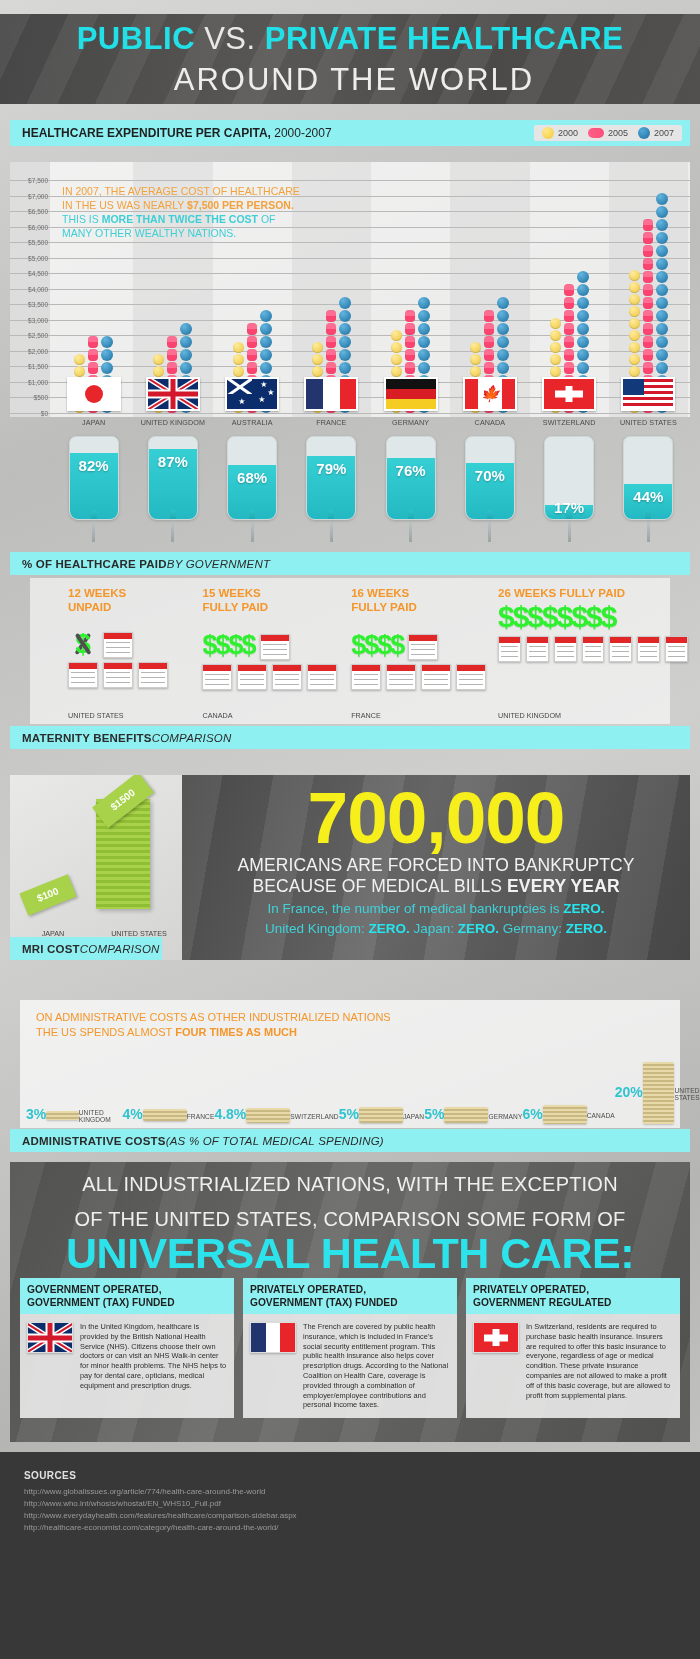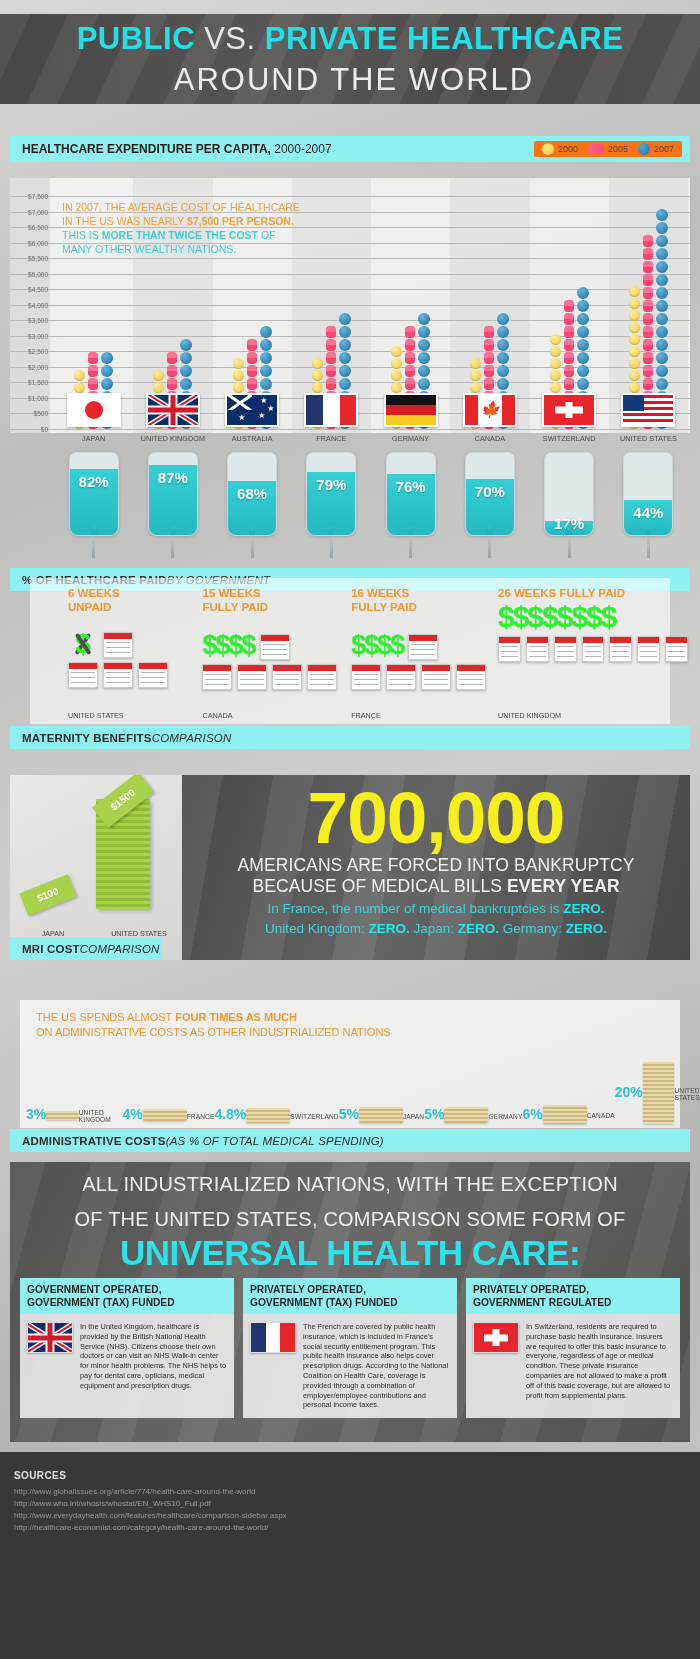--- a/index.html
+++ b/index.html
@@ -29,27 +29,27 @@
     line-height:40px; letter-spacing:2px; font-weight:300; white-space:nowrap;padding-left:8px;}
 
   
   .panel { position:absolute; }
   .cyan-bar { background:#8ff0f2; height:23px; display:flex; align-items:center;
     padding-left:12px; font-size:11.5px; letter-spacing:.2px; color:#2b2b2b; }
   .cyan-bar b { font-weight:bold; }
   .cyan-bar .lt { font-weight:normal;font-style:italic; }
 
   
-  .chart-block { top:136px; left:10px; width:680px; height:430px; }
+  .chart-block { top:120px; left:10px; width:680px; height:430px; }
   .chart-head { height:26px; background:#8ff0f2; display:flex; align-items:center;
     justify-content:space-between; padding:0 8px 0 12px; }
   .chart-title { font-size:12px; color:#1f1f1f; }
   .chart-title b { font-weight:bold; }
   .chart-title span { font-weight:normal; }
-  .legend { display:flex; align-items:center; gap:10px; background:#f97316;
+  .legend { display:flex; align-items:center; gap:10px; background:#e5e5e5;
     padding:2px 8px; border-radius:2px;}
   .lg { display:flex; align-items:center; gap:4px; font-size:9px; color:#4a4a4a;}
   .pill-y { width:12px; height:12px; border-radius:50%;
     background:radial-gradient(circle at 35% 30%,#ffe98a,#f0c93e); }
   .pill-p { width:16px; height:10px; border-radius:5px;
     background:linear-gradient(90deg,#ff5f86,#fb4f79); }
   .dot-b { width:12px; height:12px; border-radius:50%;
     background:radial-gradient(circle at 35% 30%,#4fa9d8,#1f6f9e); }
 
   .plot { position:relative; height:255px; background:rgba(255,255,255,.72);
@@ -175,34 +175,34 @@
     border-radius:2px;box-shadow:0 1px 2px rgba(0,0,0,.2);}
   .adm-bar{position:absolute;left:0;bottom:0;width:680px;}
 
   
   .uni-block{top:1162px;left:10px;width:680px;height:280px;
     background:linear-gradient(120deg,#555553,#6d6d6b 45%,#535351);overflow:hidden;}
   .uni-block:before{content:"";position:absolute;inset:0;
     background:repeating-linear-gradient(105deg,rgba(255,255,255,.045) 0 34px,rgba(0,0,0,.05) 34px 78px);}
   .uni-h{position:relative;color:#efefef;font-size:20px;line-height:25px;text-align:center;
     padding-top:10px;letter-spacing:.2px;}
-  .uni-big{position:relative;color:#2ce3ec;font-size:35px;font-weight:bold;text-align:center;
+  .uni-big{position:relative;color:#2ce3ec;font-size:43px;font-weight:bold;text-align:center;
     line-height:42px;letter-spacing:-.5px;}
   .cards{position:relative;display:flex;gap:9px;padding:4px 10px 8px;}
   .card{flex:1;background:rgba(235,235,235,.9);}
   .card-h{background:#8ff0f2;color:#1f1f1f;font-size:10.2px;font-weight:bold;
     line-height:13px;padding:5px 7px;}
   .card-b{display:flex;gap:7px;padding:8px 7px;}
   .card-flag{width:46px;height:31px;flex:0 0 46px;border:1px solid #ddd;
     box-shadow:0 1px 2px rgba(0,0,0,.25);position:relative;overflow:hidden;background:#fff;}
   .card-t{font-size:7.4px;line-height:9.8px;color:#2d2d2d;}
 
   
   .src{position:absolute;left:0;top:1452px;width:700px;height:207px;
-    background:#383838;padding:18px 14px;}
+    background:#383838;padding:18px 24px;}
   .src h4{color:#e2e2e2;font-size:10px;letter-spacing:.4px;font-weight:bold;margin-bottom:5px;}
   .src p{color:#9a9a9a;font-size:8px;line-height:12px;}
 
   
   .f-jp{background:#fff;} .f-jp i{position:absolute;left:50%;top:50%;width:18px;height:18px;
     border-radius:50%;background:#e8252a;transform:translate(-50%,-50%);}
   .f-uk{background:#0b2d6b;}
   .f-uk .d1,.f-uk .d2{position:absolute;left:50%;top:50%;width:140%;height:5px;background:#fff;}
   .f-uk .d1{transform:translate(-50%,-50%) rotate(32deg);} .f-uk .d2{transform:translate(-50%,-50%) rotate(-32deg);}
   .f-uk .d3,.f-uk .d4{position:absolute;left:50%;top:50%;width:140%;height:2px;background:#d3182b;}
@@ -714,21 +714,21 @@
     <div class="cyan-bar gov-bar">
       <b>% OF HEALTHCARE PAID</b>
         <span class="lt"> BY GOVERNMENT</span>
     </div>
   </div>
 
   <div class="panel mat-block">
     <div class="mat-inner">
       <div class="matgrid" id="mat-grid">
           <div class="matcol mc1" style="height: 138px;">
-            <div class="mt">6 WEEKS</div>
+            <div class="mt">12 WEEKS</div>
             <div class="mt">UNPAID</div>
             <div class="mrow" style="margin-top:16px">
               <span class="xmark">
                 <span class="d">$</span>
               </span>
               <span class="cal"></span>
             </div>
             <div class="mrow">
               <span class="cal"></span>
               <span class="cal"></span>
@@ -807,22 +807,22 @@
       <div class="bk-s1">AMERICANS ARE FORCED INTO BANKRUPTCY</div>
       <div class="bk-s1"><span>BECAUSE OF MEDICAL BILLS </span><b>EVERY YEAR</b></div>
       <div class="bk-s2"><span>In France, the number of medical bankruptcies is </span><b>ZERO.</b></div>
       <div class="bk-s2"><span>United Kingdom: </span><b>ZERO.</b><span> Japan: </span><b>ZERO.</b><span> Germany: </span><b>ZERO.</b></div>
     </div>
   </div>
 
   <div class="panel adm-block">
     <div class="adm-inner">
       <div class="adm-text">
+        <div>ON ADMINISTRATIVE COSTS AS OTHER INDUSTRIALIZED NATIONS</div>
         <div><span>THE US SPENDS ALMOST </span><b>FOUR TIMES AS MUCH</b></div>
-        <div>ON ADMINISTRATIVE COSTS AS OTHER INDUSTRIALIZED NATIONS</div>
       </div>
       <div class="adm-items" id="adm-items">
           <div class="ai">
             <div class="p">3%</div>
             <div class="coins" style="height:9px"></div>
             <div class="n">UNITED KINGDOM</div>
           </div>
           <div class="ai">
             <div class="p">4%</div>
             <div class="coins" style="height:12px"></div>

